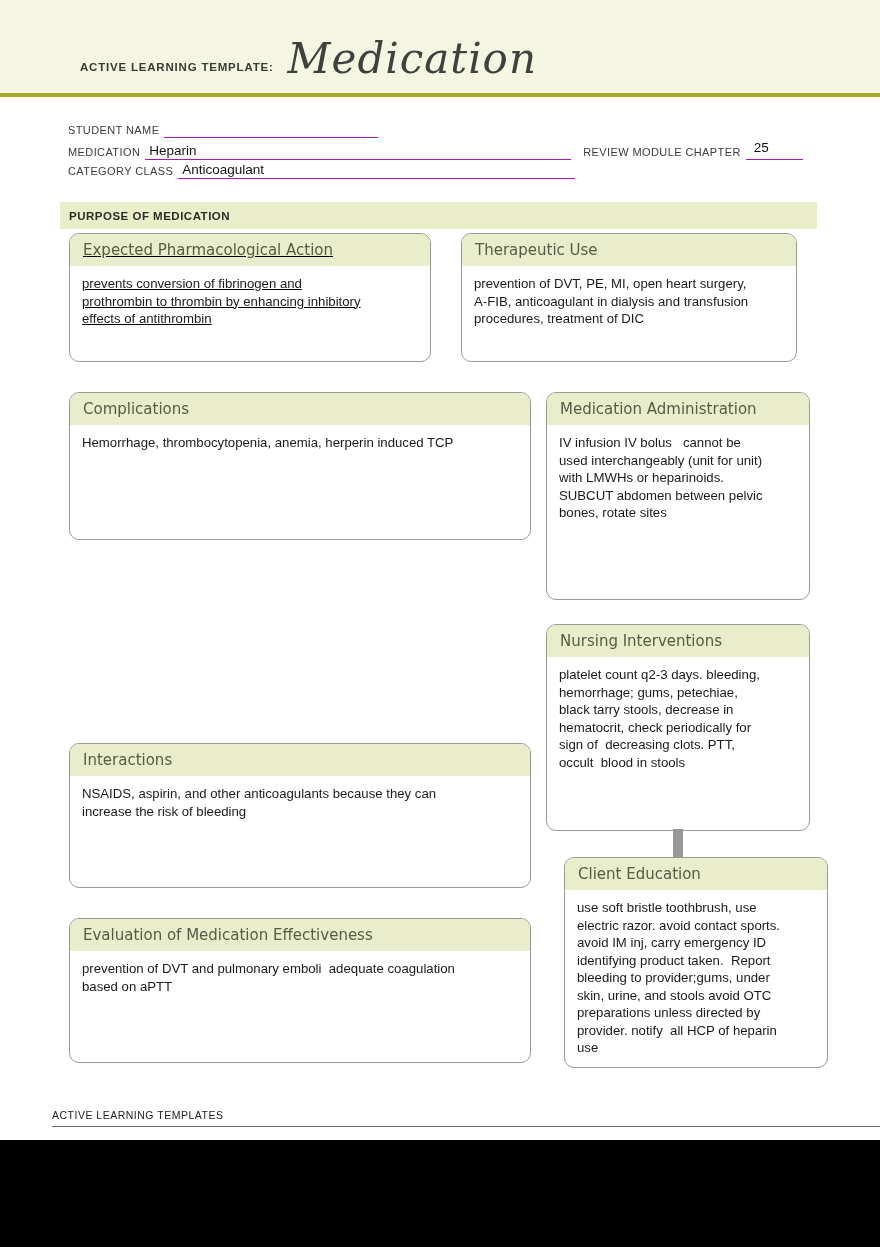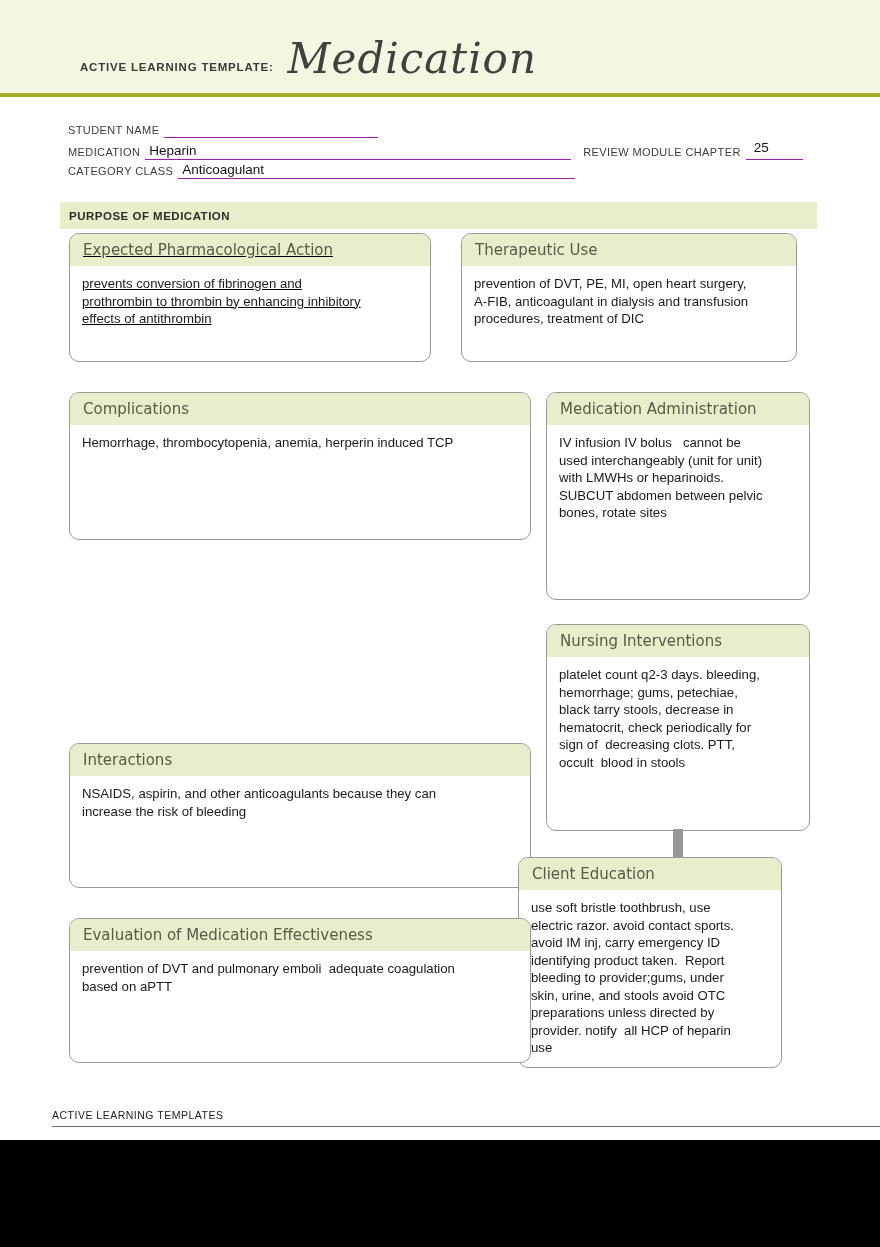--- a/index.html
+++ b/index.html
@@ -64,21 +64,21 @@
     padding:9px 12px; font-size:13.2px; color:#1a1a1a; line-height:1.33;
     white-space:pre-wrap;
   }
   .box-expected   { left:69px;  top:233px; width:362px; height:129px;text-decoration:underline; }
   .box-thera      { left:446px; top:233px; width:336px; height:129px;margin-left:15px; }
   .box-compl      { left:69px;  top:392px; width:462px; height:148px; }
   .box-medadmin   { left:546px; top:392px; width:264px; height:208px; }
   .box-contra     { left:69px;  top:568px; width:462px; height:146px; }
   .box-nursing    { left:546px; top:624px; width:264px; height:207px; }
   .box-inter      { left:69px;  top:743px; width:462px; height:145px; }
-  .box-cliented   { left:518px; top:857px; width:264px; height:211px; }
+  .box-cliented   { left:564px; top:857px; width:264px; height:211px; }
   .box-eval       { left:69px;  top:918px; width:462px; height:145px; }
 
   .connector { position:absolute; left:673px; top:829px; width:10px; height:31px; background:#96989a; }
 
   
   .footer-label {
     position:absolute; left:52px; top:1109px;
     font-size:10.5px; letter-spacing:0.5px; color:#222222;
   }
   .footer-rule { position:absolute; left:52px; top:1126px; width:828px; height:1px; background:#6b6b6b; }

